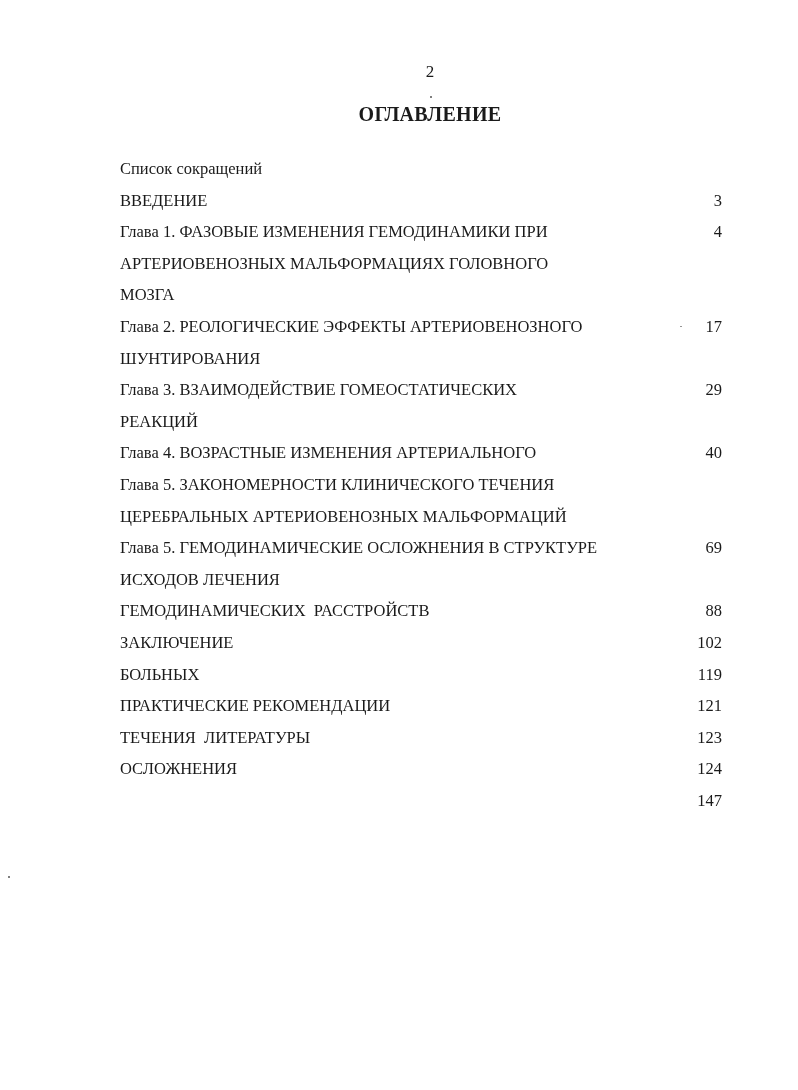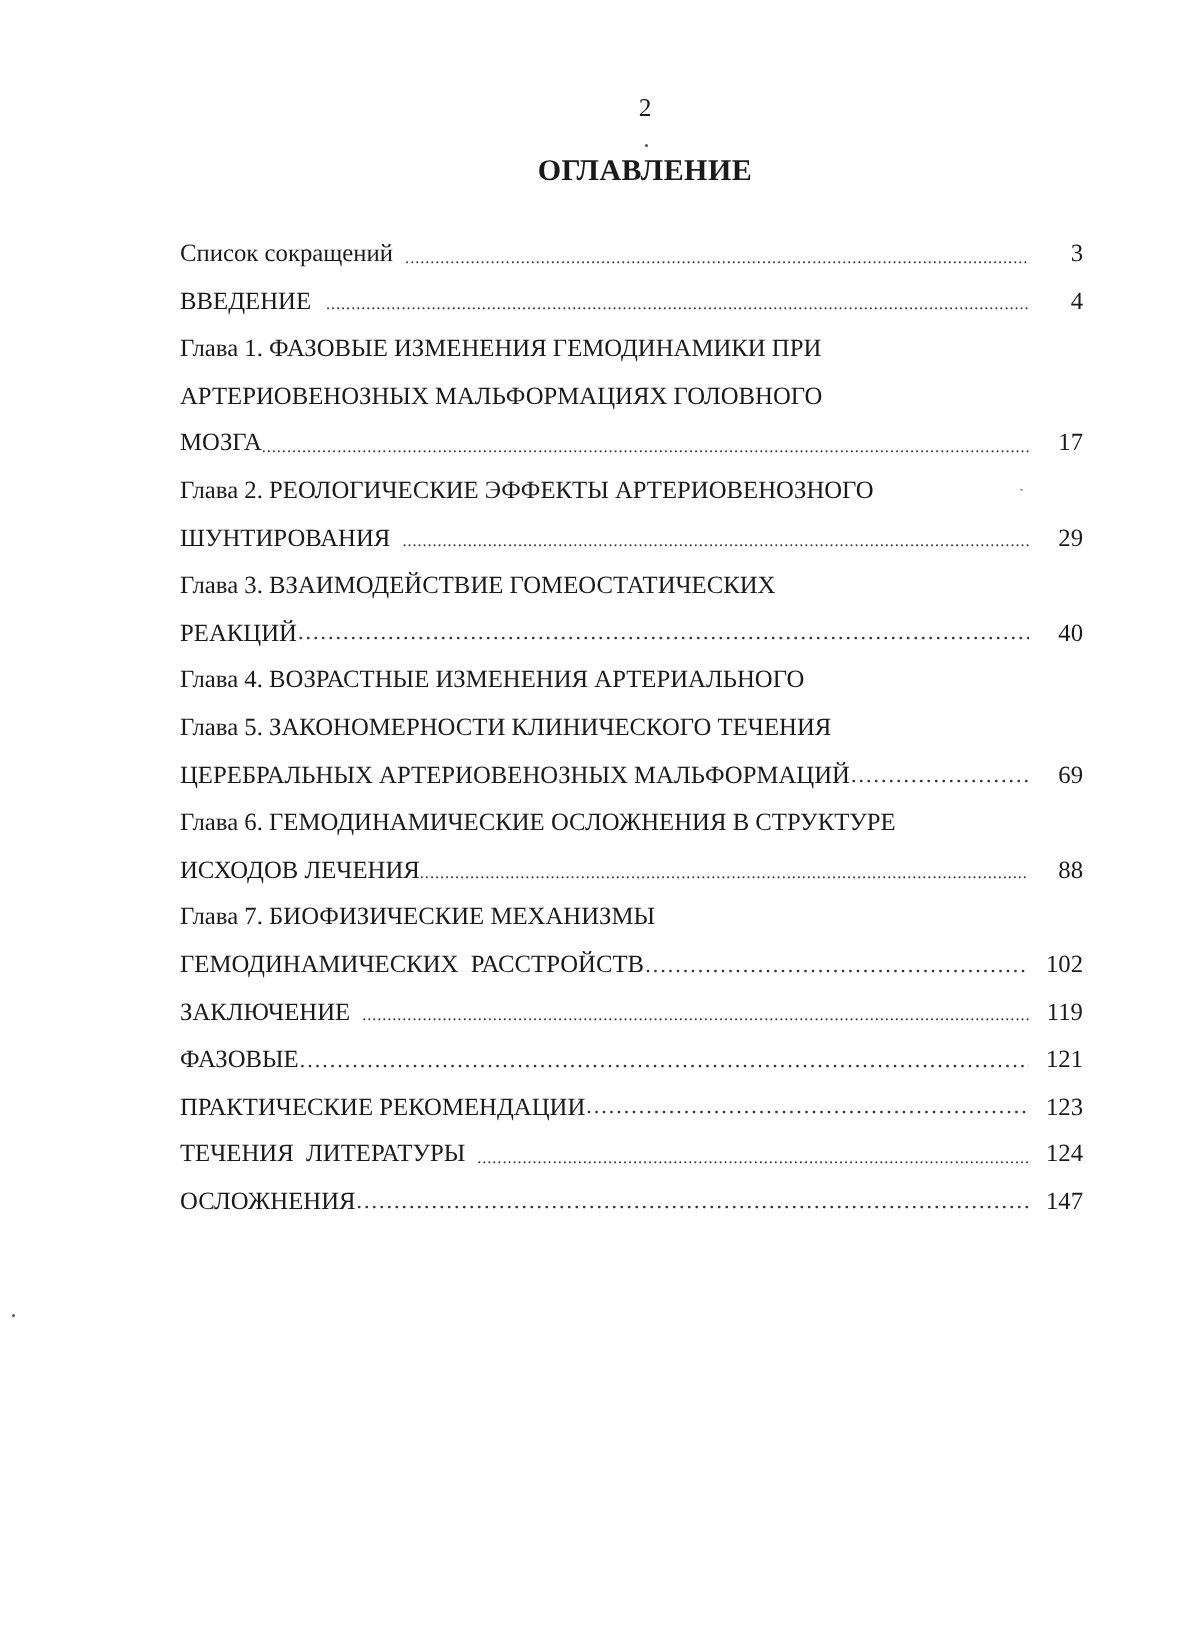--- a/index.html
+++ b/index.html
@@ -48,21 +48,21 @@
       top: 153px;
       width: 602px;
     }
     .toc-line {
       position: relative;
       height: 31.6px;
       line-height: 31.6px;
       font-size: 16.5px;
       white-space: nowrap;
       display: flex;
-      align-items: center;
+      flex-direction: column;
     }
     .toc-text {
       flex: 0 0 auto;
     }
     .toc-leader {
       flex: 1 1 auto;
       overflow: hidden;
       margin-left: 3px;
       margin-right: 6px;
       height: 31.6px;
@@ -153,45 +153,42 @@
   <div class="toc-line no-leader">
     <span class="toc-text">Глава 5. ЗАКОНОМЕРНОСТИ КЛИНИЧЕСКОГО ТЕЧЕНИЯ</span>
   </div>
   <div class="toc-line">
     <span class="toc-text">ЦЕРЕБРАЛЬНЫХ АРТЕРИОВЕНОЗНЫХ МАЛЬФОРМАЦИЙ</span>
     <span class="toc-leader wide" style="margin-left:0;"></span>
     <span class="toc-page">69</span>
   </div>
 
   <div class="toc-line no-leader">
-    <span class="toc-text">Глава 6. ГЕМОДИНАМИЧЕСКИЕ ОСЛОЖНЕНИЯ В СТРУКТУРЕ</span>
+    <span class="toc-text">Глава 5. ГЕМОДИНАМИЧЕСКИЕ ОСЛОЖНЕНИЯ В СТРУКТУРЕ</span>
   </div>
   <div class="toc-line">
     <span class="toc-text">ИСХОДОВ ЛЕЧЕНИЯ</span>
     <span class="toc-leader" style="margin-left:0;"></span>
     <span class="toc-page">88</span>
   </div>
 
-  <div class="toc-line no-leader">
-    <span class="toc-text">Глава 7. БИОФИЗИЧЕСКИЕ МЕХАНИЗМЫ</span>
-  </div>
   <div class="toc-line">
     <span class="toc-text" style="white-space:pre;">ГЕМОДИНАМИЧЕСКИХ  РАССТРОЙСТВ</span>
     <span class="toc-leader wide" style="margin-left:0;"></span>
     <span class="toc-page">102</span>
   </div>
 
   <div class="toc-line">
     <span class="toc-text">ЗАКЛЮЧЕНИЕ</span>
     <span class="toc-leader" style="margin-left:8px;"></span>
     <span class="toc-page">119</span>
   </div>
 
   <div class="toc-line">
-    <span class="toc-text">ФАЗОВЫЕ</span>
+    <span class="toc-text">БОЛЬНЫХ</span>
     <span class="toc-leader wide" style="margin-left:0;"></span>
     <span class="toc-page">121</span>
   </div>
 
   <div class="toc-line">
     <span class="toc-text">ПРАКТИЧЕСКИЕ РЕКОМЕНДАЦИИ</span>
     <span class="toc-leader wide" style="margin-left:0;"></span>
     <span class="toc-page">123</span>
   </div>
 

